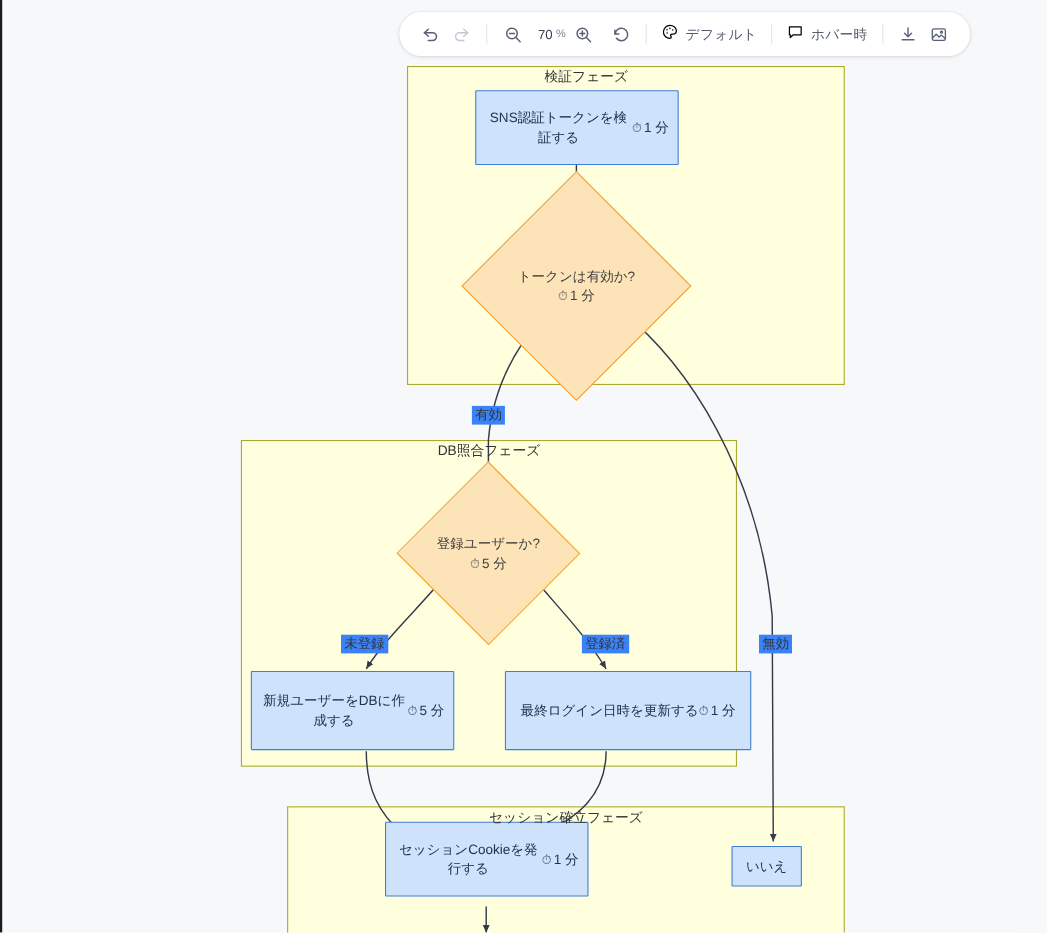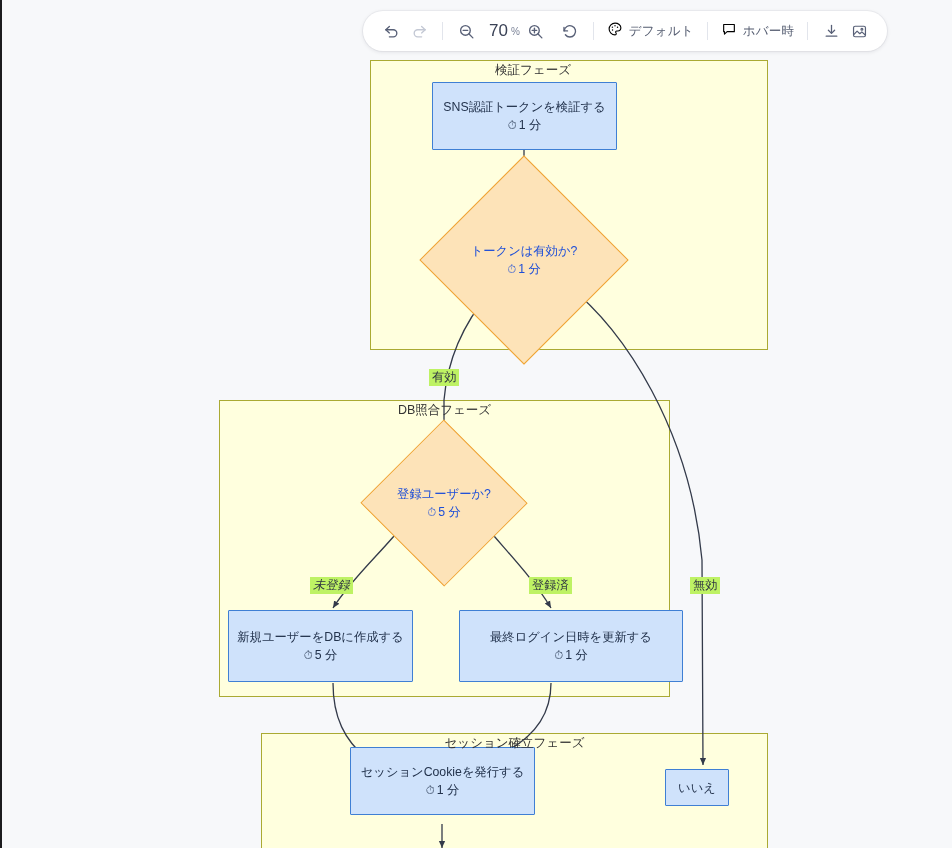--- a/index.html
+++ b/index.html
@@ -63,21 +63,21 @@
     margin: 0 9px;
   }
   .tb-gap { width: 6px; }
   .tb-label {
     font-size: 12.5px;
     color: #545c70;
     margin-left: 6px;
     letter-spacing: .2px;
   }
   .tb-zoomval {
-    font-size: 17px;
+    font-size: 12px;
     color: #3a4256;
     font-family: "Liberation Sans", sans-serif;
     padding: 0 3px;
   }
   .tb-pct { font-size: 10px; color: #7b8398; padding-right: 2px; }
   .tb-text-btn { display: flex; align-items: center; padding: 0 4px; cursor: pointer; }
 
   
   #canvas {
     position: absolute;
@@ -111,21 +111,21 @@
     pointer-events: none;
   }
 
   
   .node-rect {
     position: absolute;
     background: #cfe2fb;
     border: 1.4px solid #3f7fd4;
     border-radius: 1px;
     display: flex;
-    flex-direction: column;
+    flex-direction: row;
     align-items: center;
     justify-content: center;
     text-align: center;
     color: #23334d;
     font-size: 12.3px;
     line-height: 18px;
     padding: 4px 8px;
     z-index: 16;
   }
   .node-rect .nlabel { display: block; }
@@ -152,28 +152,28 @@
   .node-diamond .dtext {
     position: absolute;
     inset: 0;
     display: flex;
     flex-direction: column;
     align-items: center;
     justify-content: center;
     text-align: center;
     font-size: 12.3px;
     line-height: 18px;
-    color: #1d4ed8;
+    color: #404040;
     white-space: nowrap;
   }
 
   
   .edge-label {
     position: absolute;
-    background: #bef264;
+    background: #3b82f6;
     color: #2f3542;
     font-size: 12.2px;
     line-height: 15px;
     padding: 1px 3px;
     z-index: 18;
     white-space: nowrap;
   }
 </style>
 </head>
 <body>
@@ -257,21 +257,21 @@
       <span class="nlabel">セッションCookieを発行する</span>
       <span class="ndur"><span class="clock">⏱</span><span>1 分</span></span>
     </div>
 
     <div class="node-rect" style="left:665px; top:769px; width:64px; height:37px;">
       <span class="nlabel">いいえ</span>
     </div>
 
     <div class="edge-label" style="left:429px; top:369px;">有効</div>
     <div class="edge-label" style="left:690px; top:577px;">無効</div>
-    <div class="edge-label" style="left:310px; top:577px;font-style:italic;">未登録</div>
+    <div class="edge-label" style="left:310px; top:577px;">未登録</div>
     <div class="edge-label" style="left:529px; top:577px;">登録済</div>
   </div>
 
   <div id="toolbar">
 
     <div class="tb-btn">
       <span>
         <svg width="17" height="17" viewBox="0 0 24 24" fill="none" stroke="currentColor" stroke-width="1.9" stroke-linecap="round" stroke-linejoin="round">
           <path d="M9 14 L4 9.5 L9 5"></path>
           <path d="M4 9.5 H14.5 a5 5 0 0 1 0 10 H9"></path>

